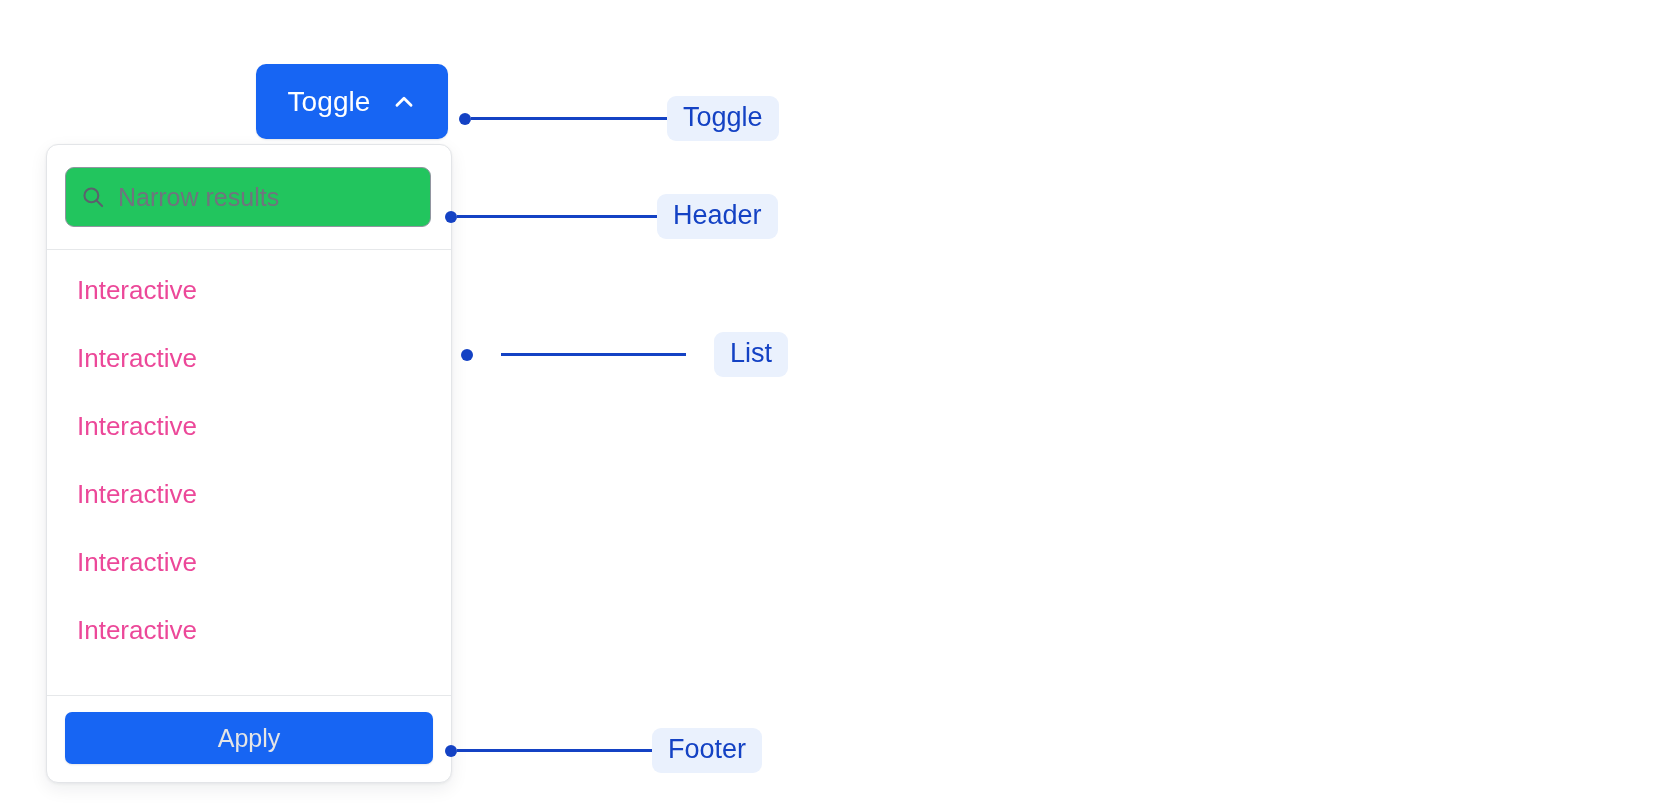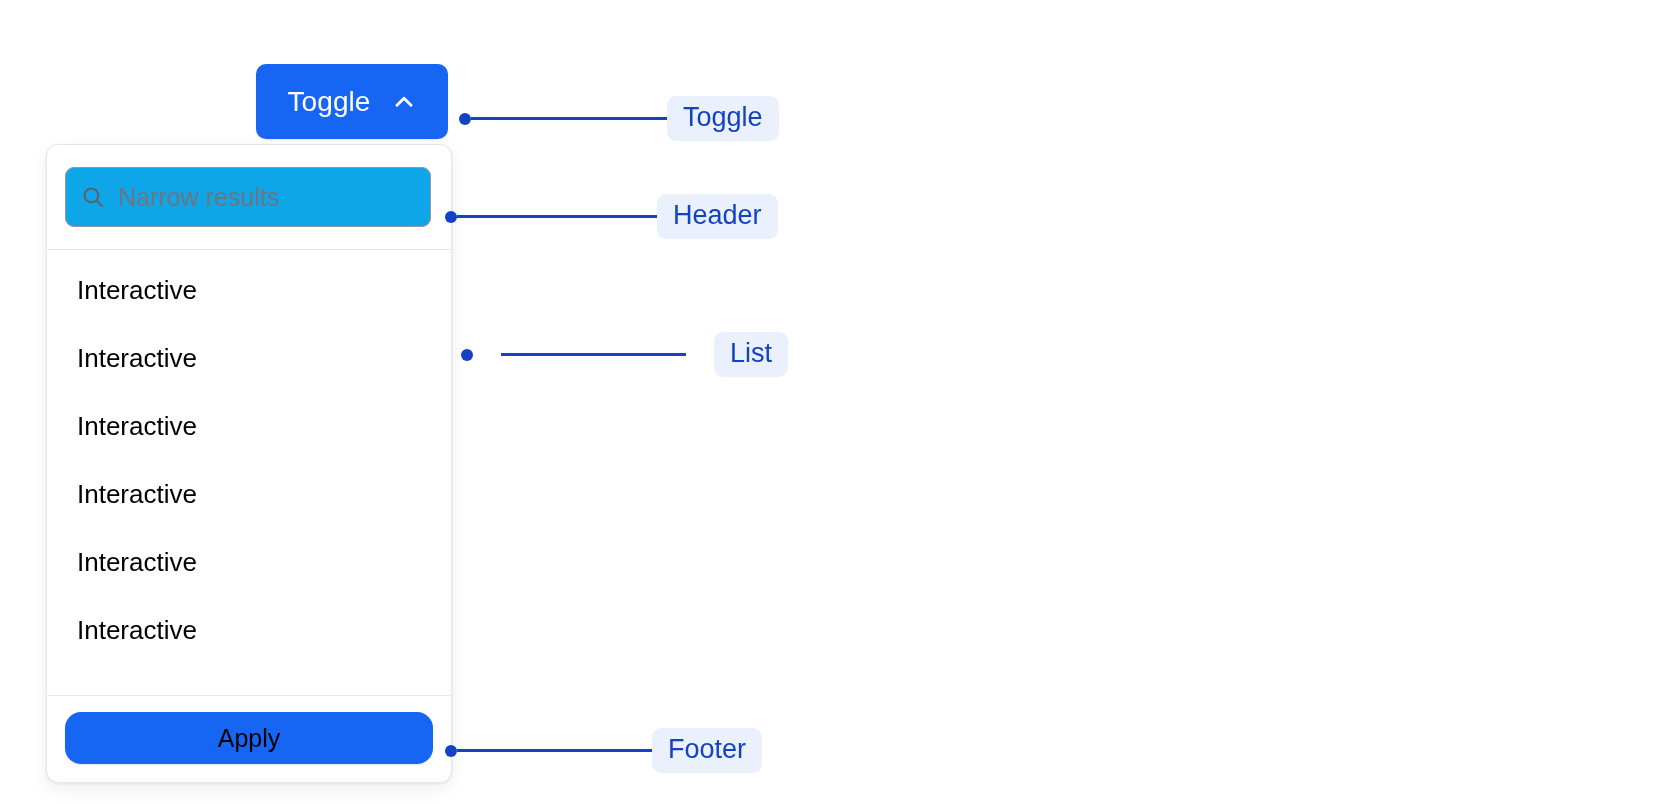--- a/index.html
+++ b/index.html
@@ -74,21 +74,21 @@
     padding: 22px 20px 22px 18px;
     border-bottom: 1px solid #e6e8ea;
     box-sizing: border-box;
     flex: none;
   }
   .search-box {
     position: relative;
     height: 60px;
     border: 1px solid #9195a0;
     border-radius: 9px;
-    background: #0ea5e9;
+    background: #22c55e;
     display: flex;
     align-items: center;
     box-sizing: border-box;
     padding: 0 14px;
     cursor: text;
   }
   .search-icon {
     width: 26px;
     height: 26px;
     flex: none;
@@ -118,39 +118,39 @@
     overflow: hidden;
     list-style: none;
     margin: 0;
   }
   .list-item {
     height: 68px;
     display: flex;
     align-items: center;
     padding: 0 18px 0 30px;
     font-size: 26px;
-    color: #000000;
+    color: #ec4899;
     cursor: pointer;
     box-sizing: border-box;
   }
 
   
   .panel-footer {
     flex: none;
     border-top: 1px solid #e6e8ea;
     padding: 16px 18px 18px 18px;
     box-sizing: border-box;
   }
   .apply-button {
     width: 100%;
     height: 52px;
     background: #1765f3;
-    color: #000000;
+    color: #e5e5e5;
     border: none;
-    border-radius: 16px;
+    border-radius: 7px;
     font-family: "Liberation Sans", sans-serif;
     font-size: 25px;
     cursor: pointer;
     box-shadow: 0 1px 2px rgba(16,24,40,0.10);
   }
 
   
   .annotation {
     position: absolute;
     display: flex;

